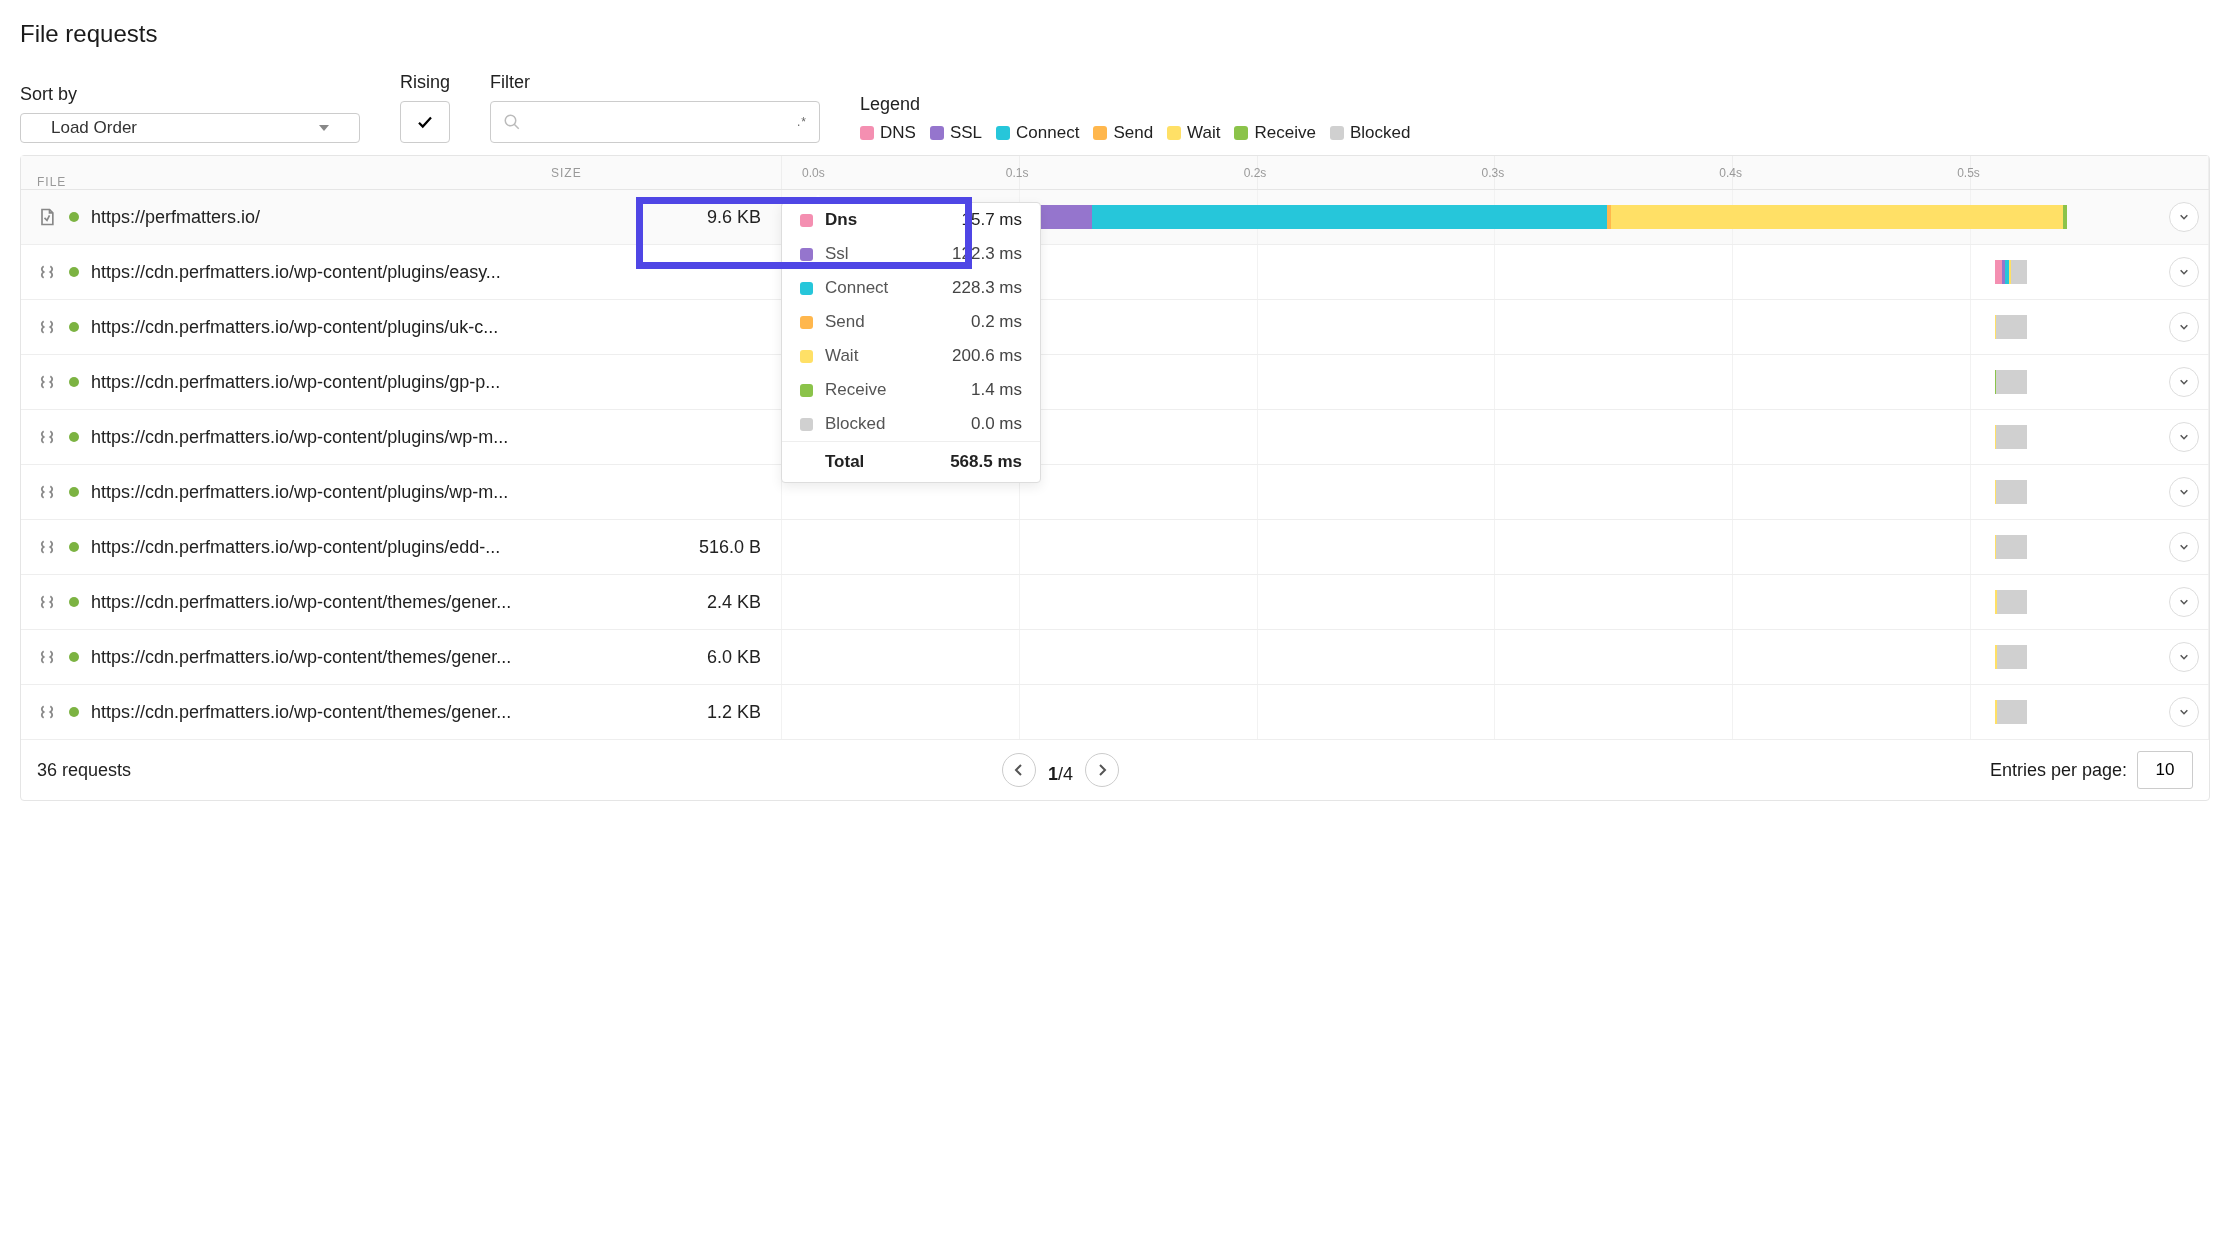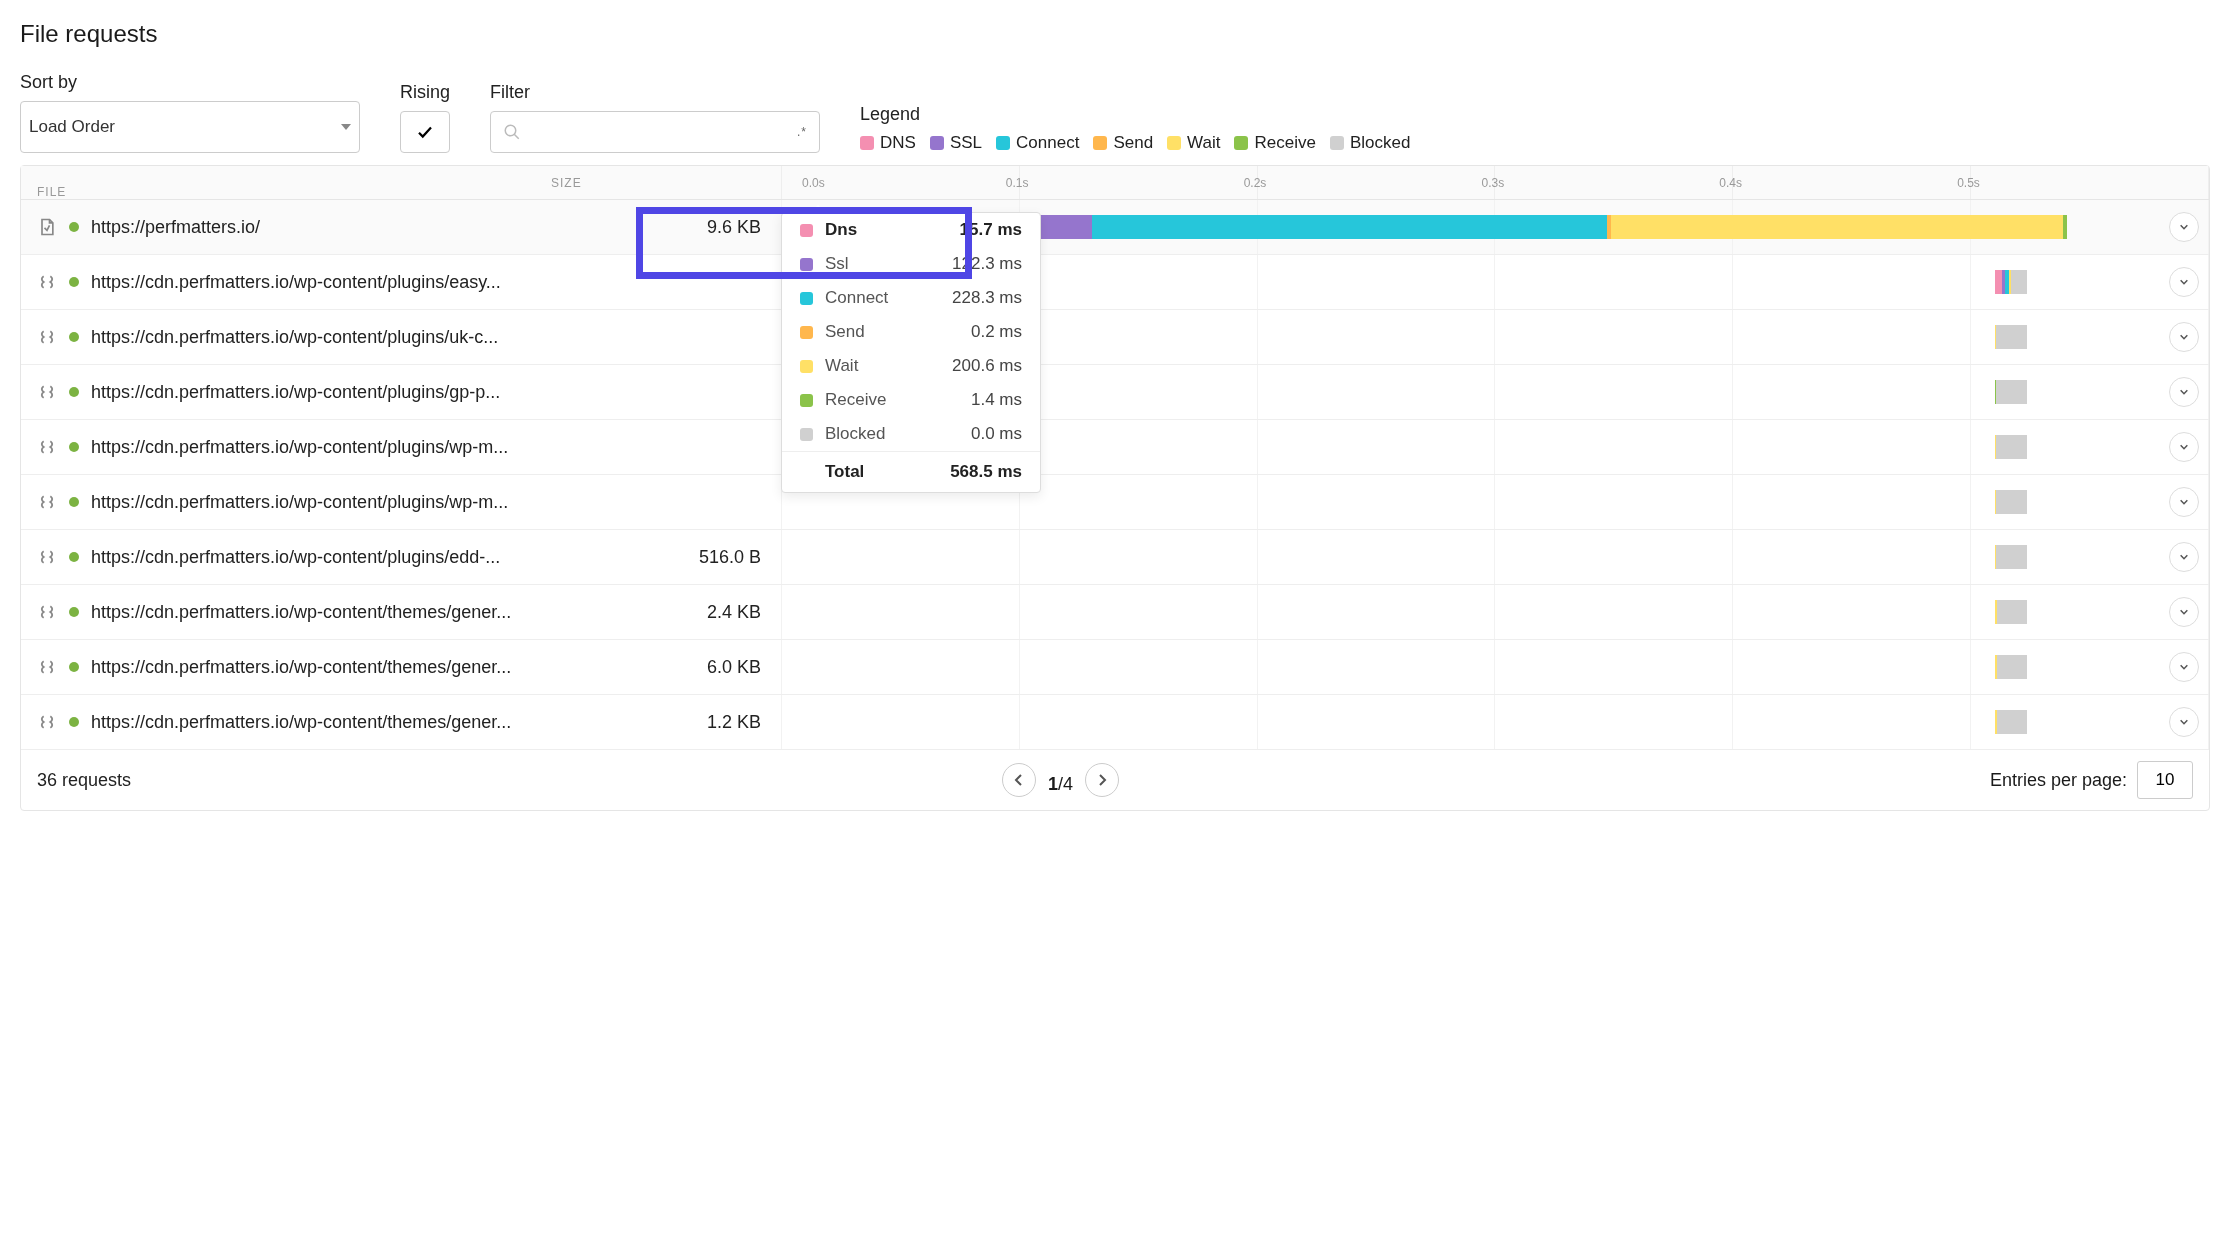--- a/index.html
+++ b/index.html
@@ -8,22 +8,22 @@
     color: #1a1a1a;
     background: #fff;
     padding: 20px;
     font-size: 18px;
   }
   .page-title { font-size: 24px; font-weight: 500; margin-bottom: 24px; }
   .controls-row { display: flex; align-items: flex-end; gap: 40px; margin-bottom: 12px; }
   .control-group { display: flex; flex-direction: column; gap: 8px; }
   .control-label { font-size: 18px; color: #222; }
   .select-box {
-    width: 340px; height: 52px; border: 1px solid #ccc; border-radius: 4px;
-    display: flex; align-items: center; padding: 0 8px; justify-content: space-between;
+    width: 340px; height: 30px; border: 1px solid #ccc; border-radius: 4px;
+    display: flex; align-items: center; padding: 0 30px; justify-content: space-between;
     font-size: 17px; color: #333; background: #fff; cursor: pointer;
   }
   .chevron-down { width: 0; height: 0; border-left: 5px solid transparent; border-right: 5px solid transparent; border-top: 6px solid #888; }
   .rising-box {
     width: 50px; height: 42px; border: 1px solid #ccc; border-radius: 4px;
     display: flex; align-items: center; justify-content: center; cursor: pointer; background: #fff;
   }
   .check-icon { width: 18px; height: 18px; }
   .filter-box {
     width: 330px; height: 42px; border: 1px solid #ccc; border-radius: 4px;
@@ -512,21 +512,21 @@
         </div>
       </div>
     </div>
 
   <div class="tooltip">
     <div class="highlight-box"></div>
     <div id="tooltip-items">
         <div class="tooltip-row">
           <span class="swatch" style="background:#f48fb1"></span>
           <span class="tooltip-label" style="font-weight:700;color:#222">Dns</span>
-          <span class="tooltip-value" style="font-weight:700;color:#222">15.7 ms</span>
+          <span class="tooltip-value" style="font-weight:400;color:#222">15.7 ms</span>
         </div>
         <div class="tooltip-row">
           <span class="swatch" style="background:#9575cd"></span>
           <span class="tooltip-label" style="">Ssl</span>
           <span class="tooltip-value" style="">122.3 ms</span>
         </div>
         <div class="tooltip-row">
           <span class="swatch" style="background:#26c6da"></span>
           <span class="tooltip-label" style="">Connect</span>
           <span class="tooltip-value" style="">228.3 ms</span>

